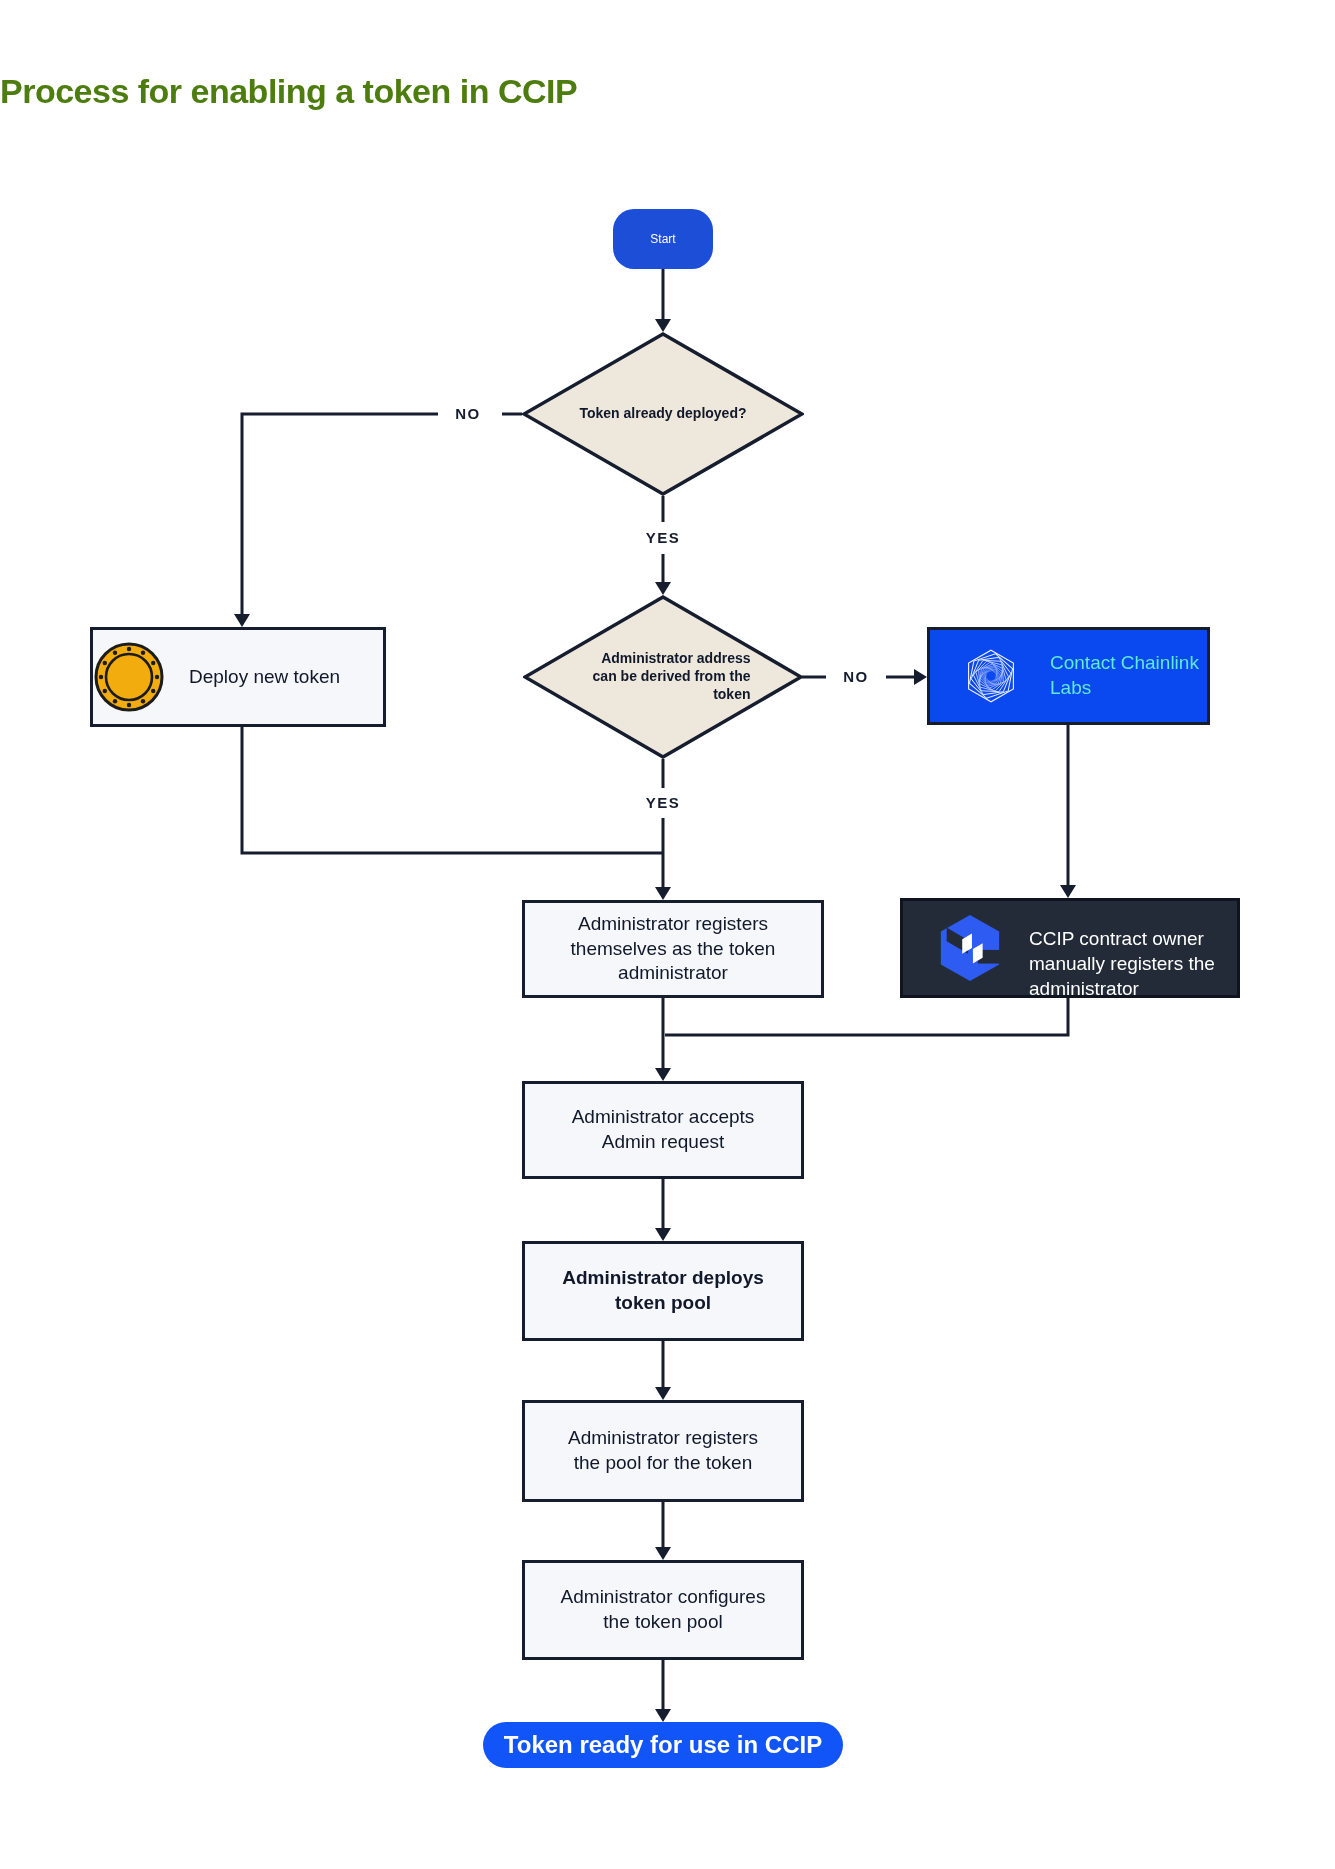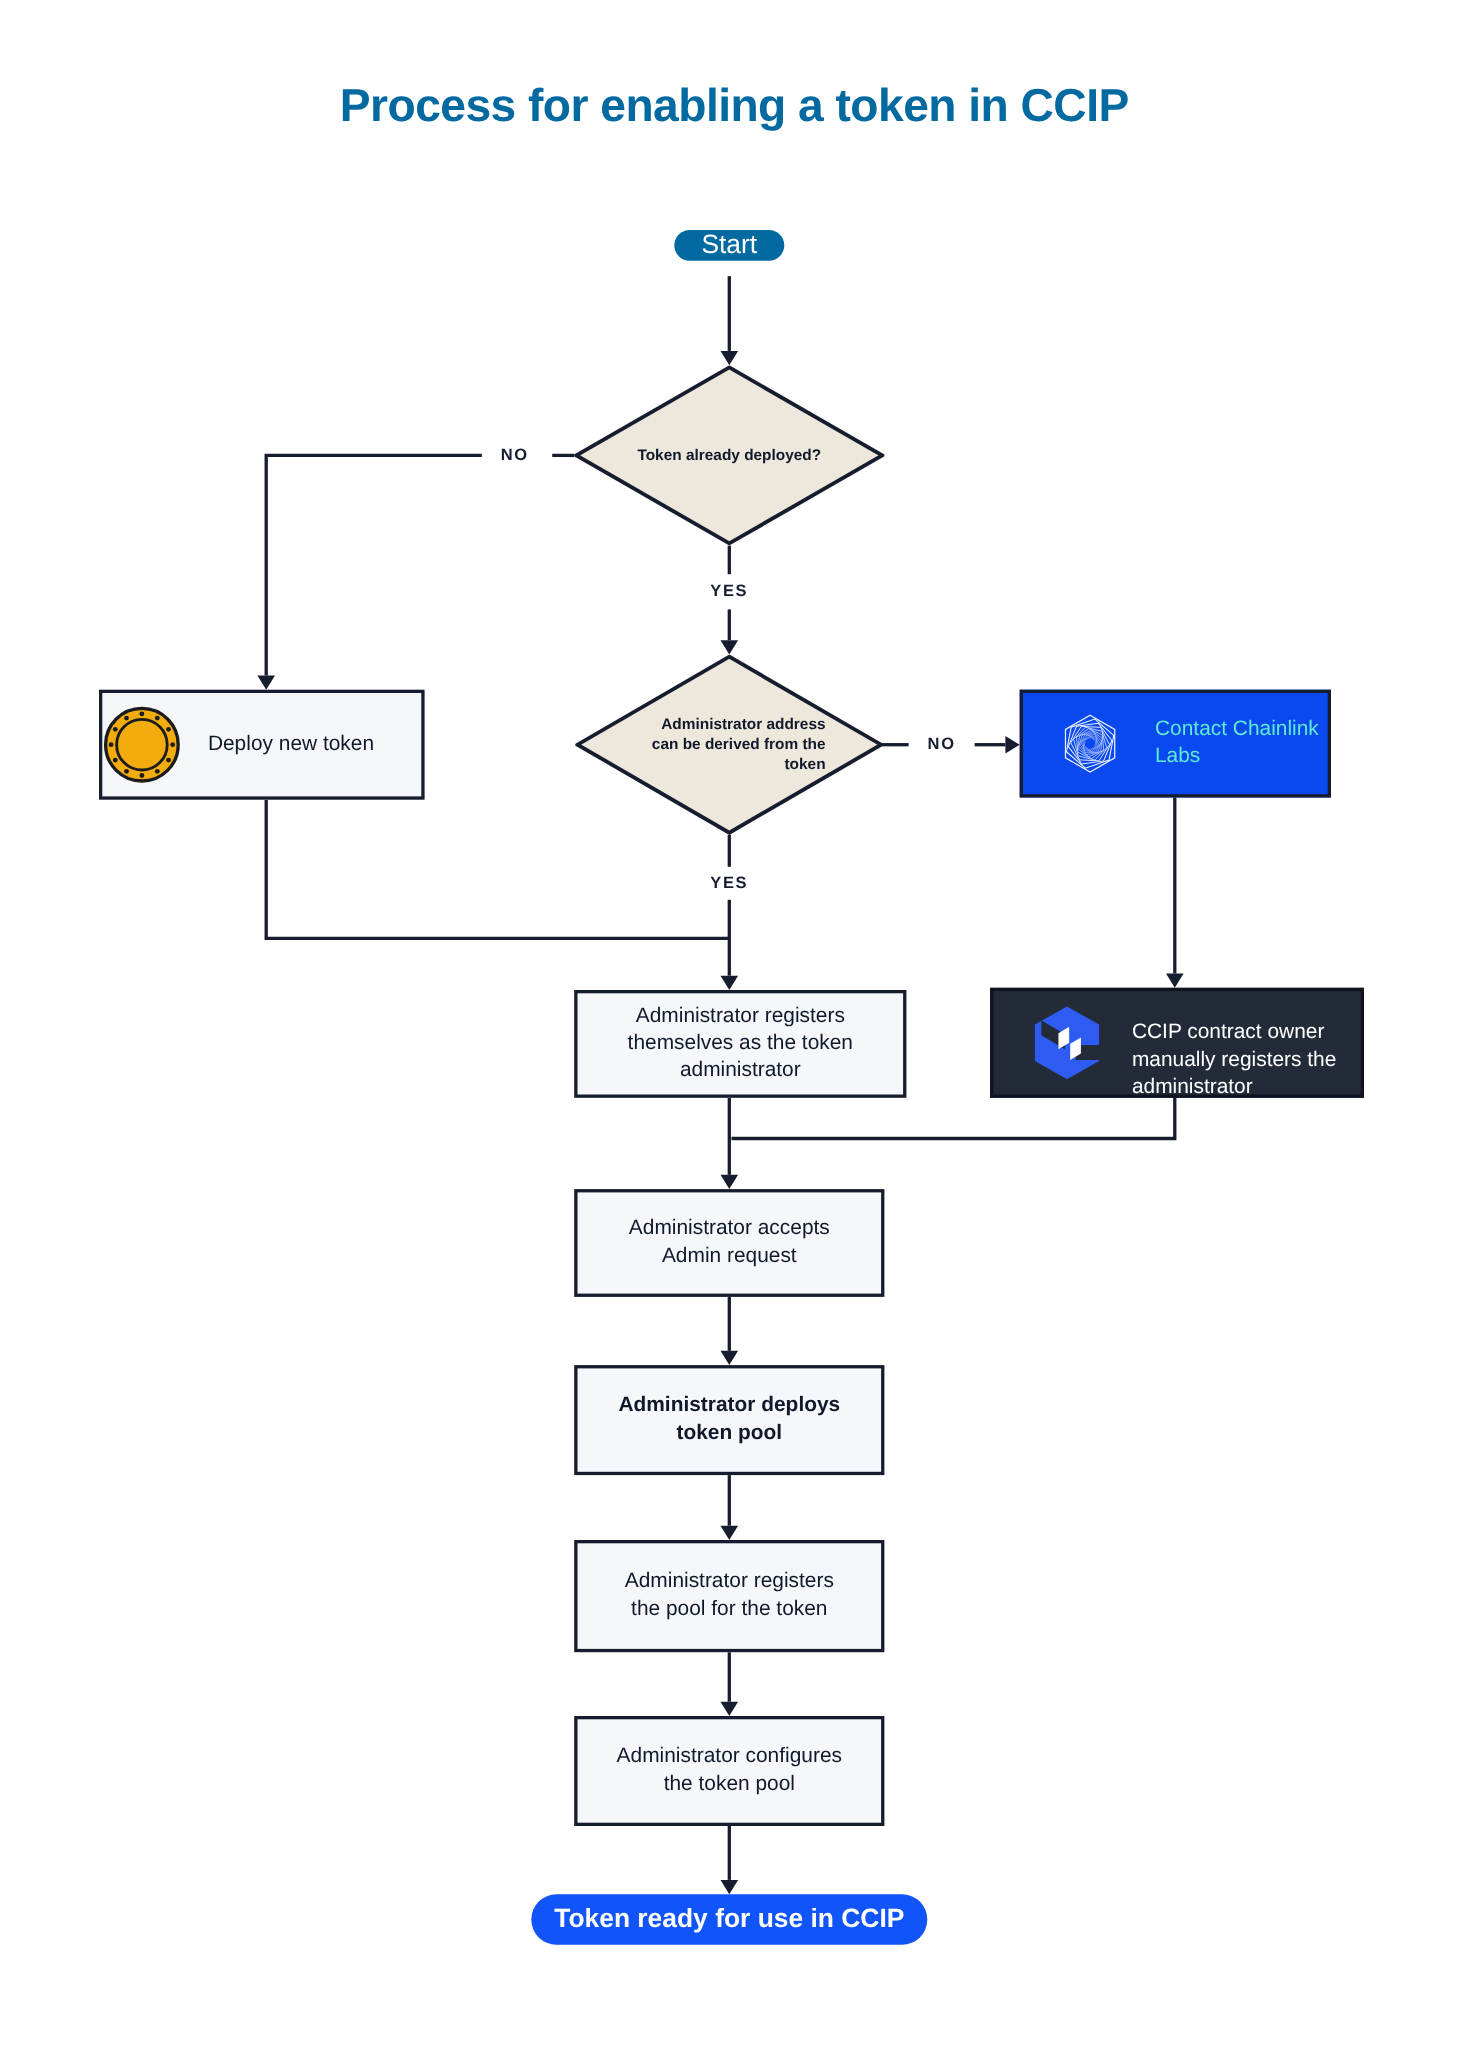--- a/index.html
+++ b/index.html
@@ -1,28 +1,28 @@
 <!DOCTYPE html>
 <html><head>
 <meta charset="utf-8">
 <style>
   html,body { margin:0; padding:0; background:#ffffff; }
   .canvas {
     position:relative; width:1335px; height:1869px; background:#ffffff;
     font-family:"Liberation Sans", sans-serif; color:#10182A; overflow:hidden;
   }
   .title {
-    position:absolute; left:0; top:72px; width:100%; text-align:center;
-    font-size:42px; font-weight:700; letter-spacing:-0.5px; color:#0369a1;
+    position:absolute; left:0; top:72px; width:100%; 
+    font-size:34px; font-weight:700; letter-spacing:-0.5px; color:#4d7c0f;
   }
   .pill-start {
-    position:absolute; left:613px; top:209px; width:100px; height:28px;
-    background:#0369a1; border-radius:21px; color:#ffffff;
+    position:absolute; left:613px; top:209px; width:100px; height:60px;
+    background:#1d4ed8; border-radius:21px; color:#ffffff;
     display:flex; align-items:center; justify-content:center;
-    font-size:24px; font-weight:500;
+    font-size:12px; font-weight:500;
   }
   .connectors { position:absolute; left:0; top:0; pointer-events:none; }
   .connectors path { stroke:#161D2F; stroke-width:3; fill:none; }
   .connectors polygon { fill:#161D2F; }
   .diamond { position:absolute; display:flex; align-items:center; justify-content:center; text-align:center; }
   .diamond svg { position:absolute; left:0; top:0; }
   .diamond-label { position:relative; font-size:14px; line-height:1.28; font-weight:700; max-width:182px; color:#10182A;text-align:right; }
   .box {
     position:absolute; box-sizing:border-box; background:#F5F7FB; border:3px solid #161D2F;
     display:flex; align-items:center; justify-content:center; text-align:center;

